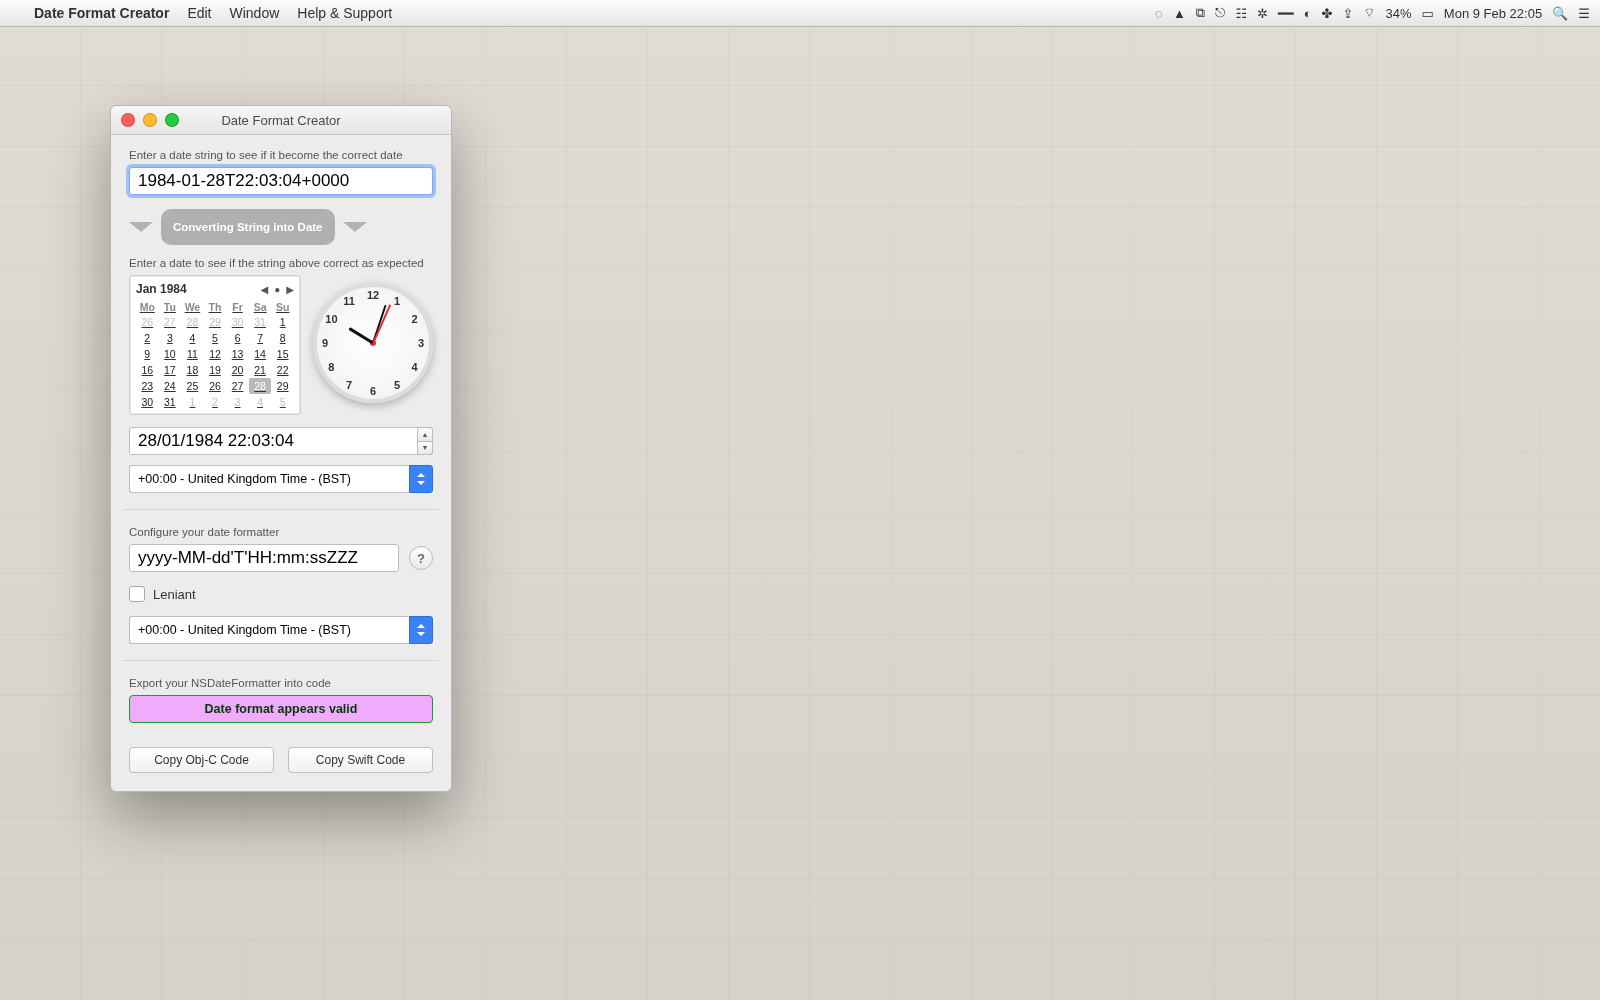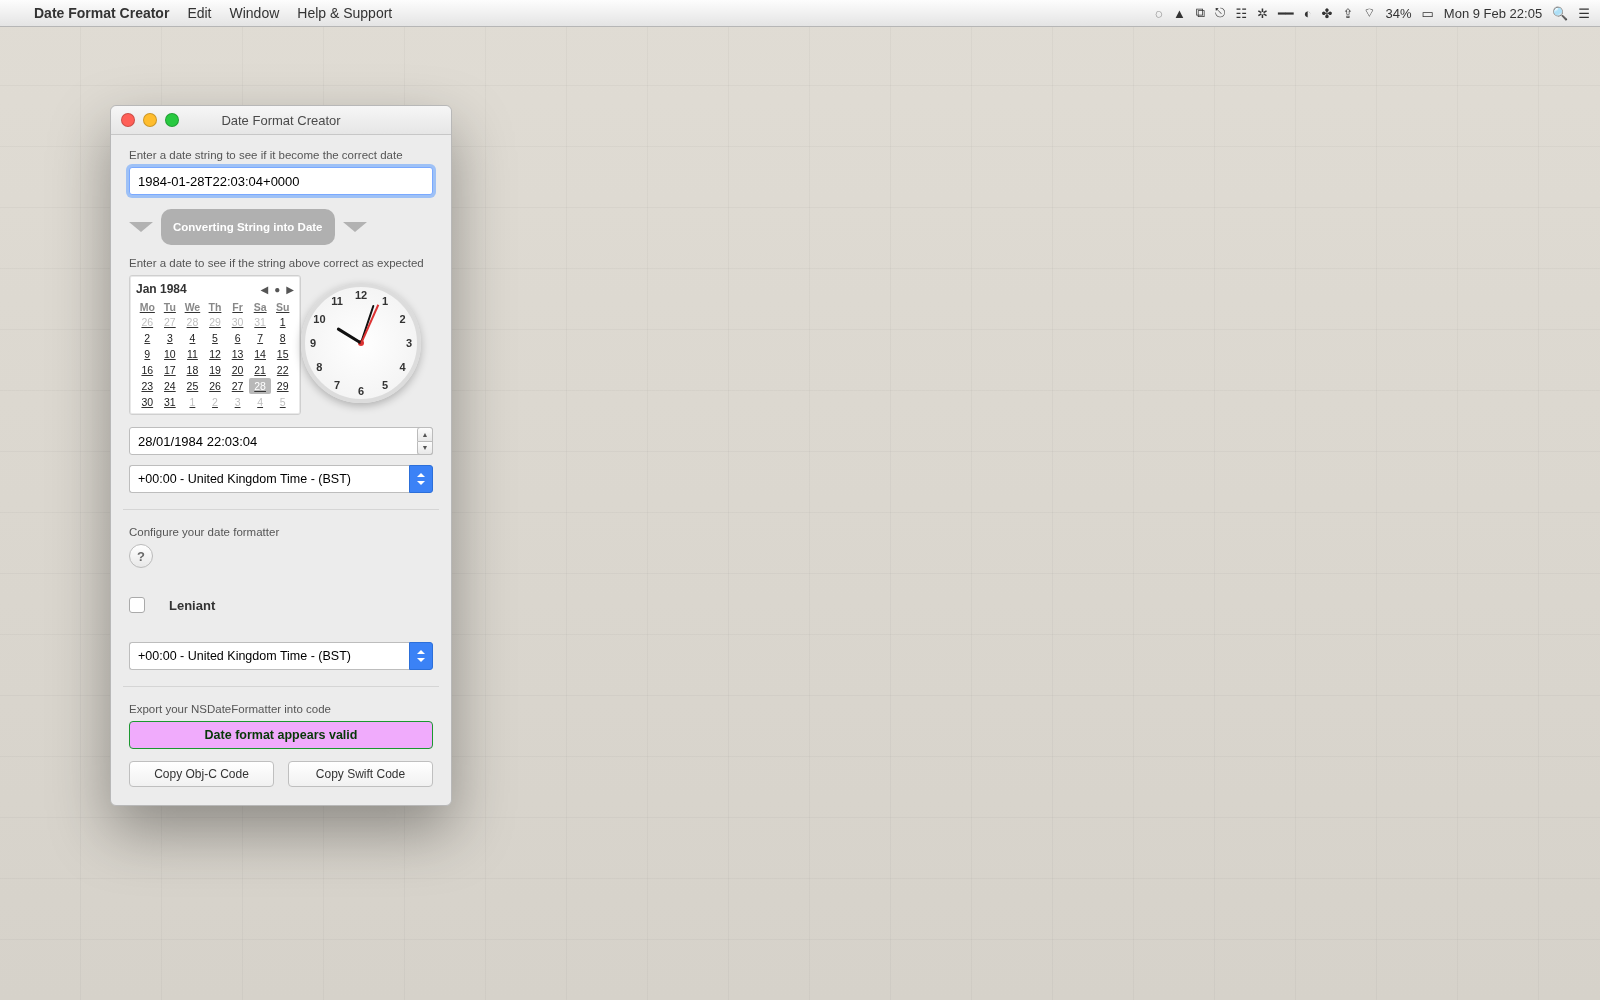--- a/index.html
+++ b/index.html
@@ -19,26 +19,26 @@
   .menubar .right span{cursor:default;}
   
   .window{position:absolute;top:105px;left:110px;width:340px;background:#ececec;border:1px solid #b8b8b8;border-radius:6px;box-shadow:0 25px 60px rgba(0,0,0,.35);}
   .titlebar{height:28px;display:flex;align-items:center;justify-content:center;background:linear-gradient(#f6f6f6,#e6e6e6);border-bottom:1px solid #c7c7c7;border-radius:6px 6px 0 0;position:relative;}
   .traffic{position:absolute;left:10px;top:7px;display:flex;gap:8px;}
   .traffic div{width:12px;height:12px;border-radius:50%;border:1px solid rgba(0,0,0,.2);}
   .t-red{background:#ff5f57;} .t-yel{background:#ffbd2e;} .t-grn{background:#28c940;}
   .titlebar .title{font-size:13px;color:#4a4a4a;}
   .content{padding:14px 18px 18px 18px;}
   .label{font-size:11.5px;color:#555;margin-bottom:6px;}
-  .text-input{width:100%;box-sizing:border-box;height:28px;padding:0 8px;font-size:13px;border:1px solid #bdbdbd;border-radius:3px;background:#fff;}
+  .text-input{width:100%;box-sizing:border-box;height:28px;padding:0 8px;font-size:17px;border:1px solid #bdbdbd;border-radius:3px;background:#fff;}
   .focus-ring{box-shadow:0 0 0 3px rgba(94,158,255,.55);border:1px solid #7aa9ff;}
   .sep-banner{margin:14px 0 12px;display:flex;align-items:center;gap:8px;}
   .sep-banner .tri{width:0;height:0;border-left:12px solid transparent;border-right:12px solid transparent;border-top:10px solid #b2b2b2;}
   .sep-banner .pill{background:#b0b0b0;color:#fff;font-weight:600;font-size:11.5px;border-radius:10px;padding:12px 12px;}
-  .row{display:flex;align-items:flex-start;gap:0;margin-bottom:12px;}
+  .row{display:flex;align-items:flex-start;gap:12px;margin-bottom:12px;}
   .calendar{background:#fff;border:1px solid #cfcfcf;border-radius:3px;width:158px;padding:6px 6px 4px;box-shadow:inset 0 0 0 1px #e8e8e8;}
   .cal-head{display:flex;align-items:center;justify-content:space-between;margin-bottom:4px;}
   .cal-head .my{font-weight:700;font-size:12px;}
   .cal-nav{display:flex;gap:6px;font-size:10px;color:#555;}
   .cal-grid{display:grid;grid-template-columns:repeat(7,1fr);text-align:center;font-size:10.5px;text-decoration:underline;}
   .cal-grid .dow{color:#888;font-weight:600;padding:1px 0;}
   .cal-grid .d{padding:2px 0;color:#1a1a1a;cursor:default;}
   .cal-grid .d.dim{color:#bfbfbf;}
   .cal-grid .d.sel{background:#b8b8b8;color:#fff;border-radius:2px;}
   .clock{width:112px;height:112px;border-radius:50%;border:4px solid #dcdcdc;background:radial-gradient(#fff,#f0f0f0);position:relative;box-shadow:0 3px 8px rgba(0,0,0,.25);flex:none;margin-top:8px;}
@@ -52,24 +52,24 @@
   .stepper{position:absolute;right:0;top:0;bottom:0;width:16px;display:flex;flex-direction:column;}
   .stepper div{flex:1;border:1px solid #bbb;background:linear-gradient(#fcfcfc,#e8e8e8);font-size:7px;display:flex;align-items:center;justify-content:center;color:#555;}
   .stepper div:first-child{border-radius:3px 3px 0 0;}
   .stepper div:last-child{border-radius:0 0 3px 3px;border-top:none;}
   .combo{display:flex;}
   .combo input{flex:1;height:26px;padding:0 8px;border:1px solid #bdbdbd;border-right:none;border-radius:3px 0 0 3px;font-size:12.5px;}
   .combo .caret{width:22px;background:#3b82f6;border:1px solid #2c6fd9;border-radius:0 3px 3px 0;display:flex;align-items:center;justify-content:center;}
   .combo .caret svg{fill:#fff;}
   .hr{border:none;border-top:1px solid #d5d5d5;margin:16px -6px;}
   .help-btn{width:22px;height:22px;border-radius:50%;border:1px solid #bbb;background:linear-gradient(#fff,#e8e8e8);display:flex;align-items:center;justify-content:center;font-weight:700;color:#6a6a6a;flex:none;}
-  .checkbox{display:flex;align-items:center;gap:24px;margin:29px 0;font-weight:bold;}
+  .checkbox{display:flex;align-items:center;gap:8px;margin:14px 0;}
   .checkbox .box{width:14px;height:14px;border:1px solid #aaa;border-radius:3px;background:#fff;}
   .status-pill{margin-top:6px;background:#f0abfc;color:#064;border:1px solid #1c9830;border-radius:4px;height:26px;display:flex;align-items:center;justify-content:center;font-weight:700;font-size:12.5px;color:#073807;}
-  .btn-row{display:flex;gap:14px;margin-top:12px;}
+  .btn-row{display:flex;gap:14px;margin-top:24px;}
   .push-btn{flex:1;height:24px;border:1px solid #bfbfbf;border-radius:4px;background:linear-gradient(#fff,#f1f1f1);font-size:12px;display:flex;align-items:center;justify-content:center;cursor:default;}
 </style>
 </head>
 <body>
 
 <div class="menubar">
   <div class="left">
     <span class="apple"></span>
     <span class="app">Date Format Creator</span>
     <span>Edit</span>
@@ -222,20 +222,21 @@
             <path d="M5 0l4 4H1zM1 8h8l-4 4z"></path>
           </svg>
       </div>
     </div>
 
     <hr class="hr">
 
     
     <div class="label">Configure your date formatter</div>
     <div style="display:flex;gap:10px;align-items:center">
+      <input class="text-input" style="flex: 1 1 0%;" value="yyyy-MM-dd'T'HH:mm:ssZZZ">
       <div class="help-btn">?</div>
     </div>
 
     <div class="checkbox">
       <div class="box"></div>
       <span>Leniant</span>
     </div>
 
     <div class="combo">
       <input value="+00:00 - United Kingdom Time - (BST)" style="">

